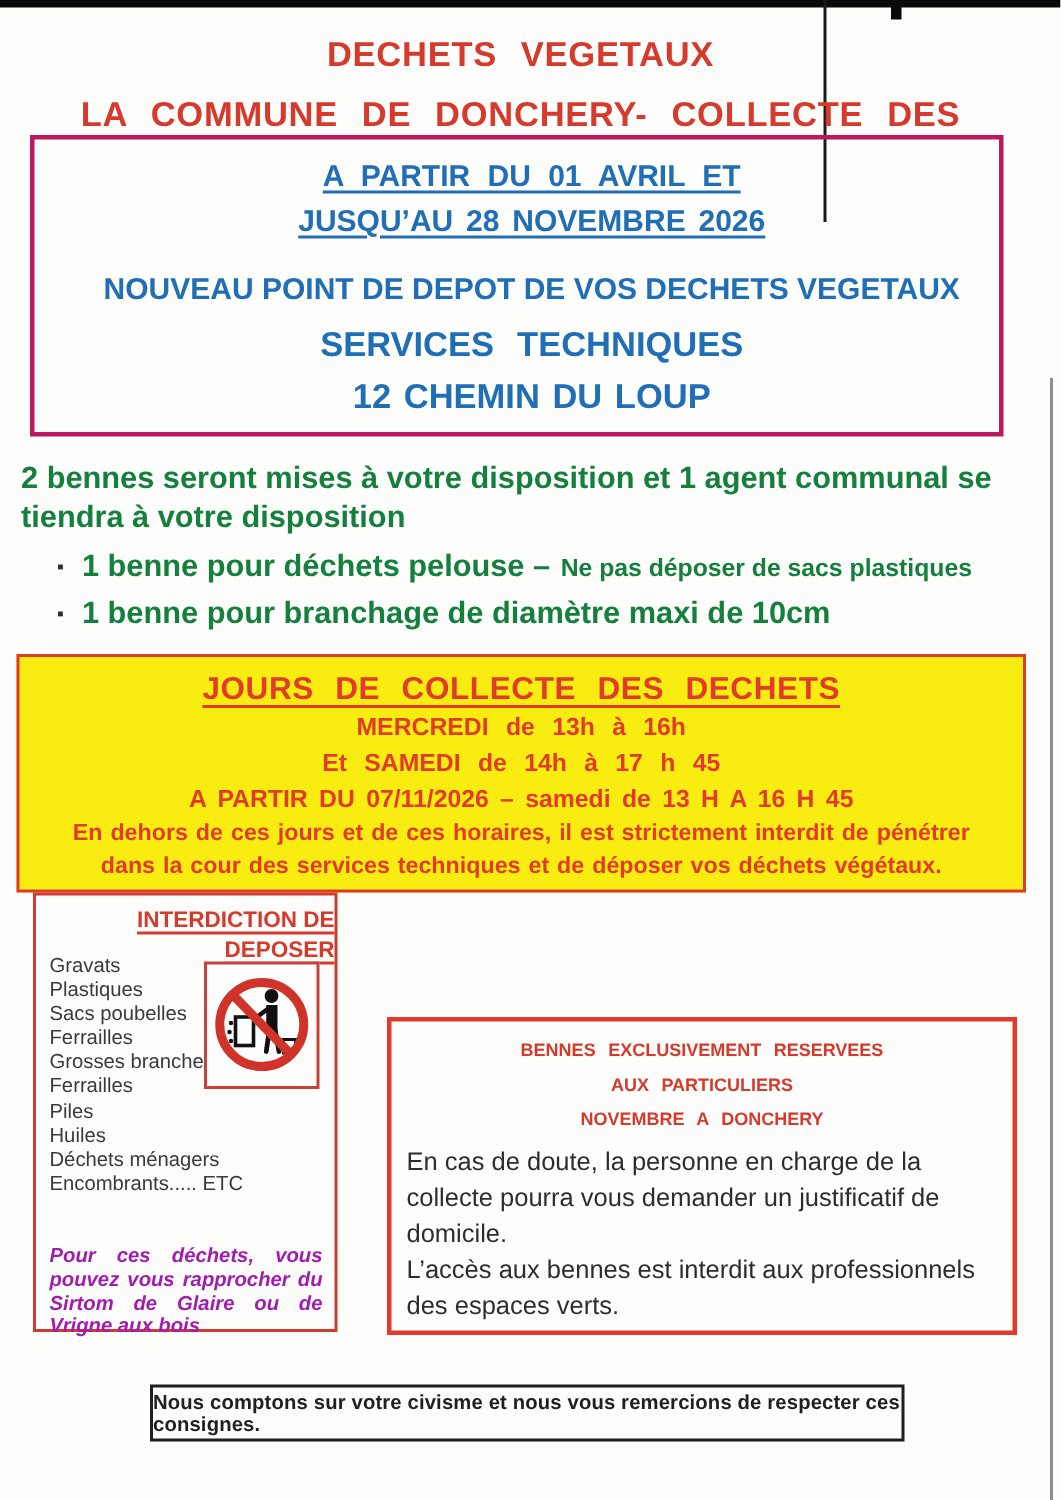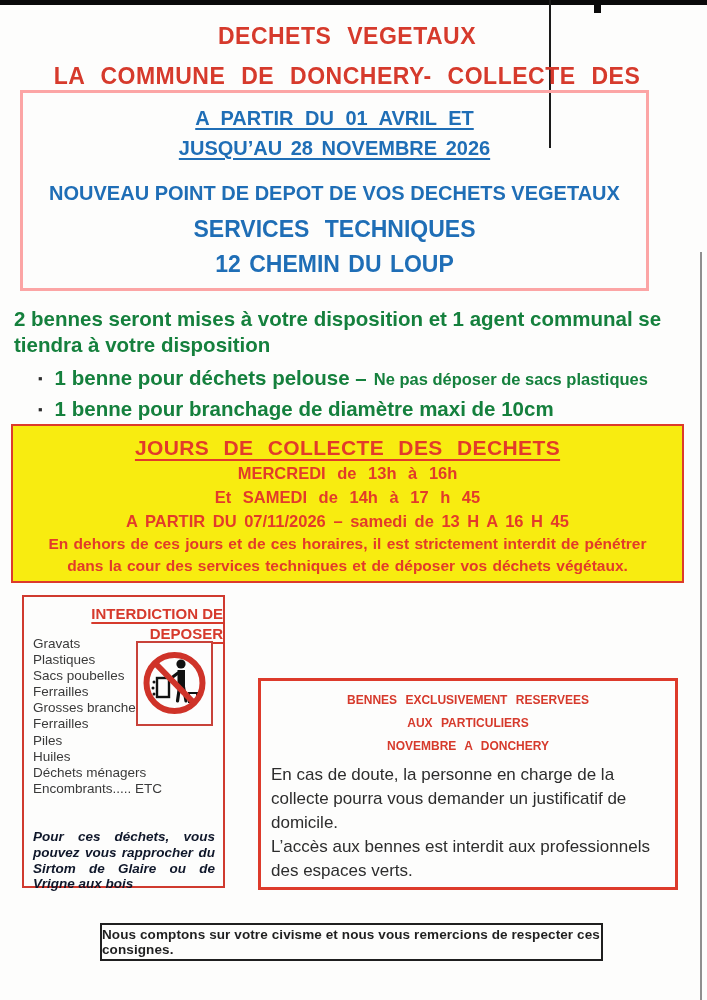--- a/index.html
+++ b/index.html
@@ -21,61 +21,61 @@
   .ink{color:#15803d;}
 
   .title{
     left:0;top:16px;width:694px;text-align:center;
     font-size:23px;font-weight:bold;letter-spacing:.5px;word-spacing:9px;
     line-height:40px;
   }
 
   .period-box{
     left:20px;top:90px;width:623px;height:195px;
-    border:3px solid #fca5a5;text-align:center;
+    border:3px solid #be185d;text-align:center;padding-left:20px;
   }
   .u{text-decoration:underline;text-underline-offset:3px;text-decoration-thickness:2px;}
   .p-l1{margin-top:10px;font-size:20px;font-weight:bold;word-spacing:6px;line-height:30px;}
   .p-l2{font-size:20px;font-weight:bold;word-spacing:3px;line-height:30px;}
   .p-l3{margin-top:16px;font-size:20px;font-weight:bold;line-height:28px;}
   .p-l4{margin-top:7px;font-size:23px;font-weight:bold;word-spacing:9px;line-height:30px;}
   .p-l5{margin-top:5px;font-size:23px;font-weight:bold;word-spacing:2px;line-height:30px;}
 
   .intro{
     left:14px;top:306px;width:676px;
     font-size:20.5px;font-weight:bold;line-height:26px;
   }
   .bullets{left:38px;top:366px;width:660px;}
   .bullet-row{display:flex;align-items:baseline;margin-bottom:7px;}
   .bullet-glyph{font-size:13px;margin-right:12px;color:#2d2d2d;position:relative;top:-2px;}
   .bullet-main{font-size:20.5px;font-weight:bold;}
   .bullet-note{font-size:16.5px;font-weight:bold;margin-left:7px;}
 
   .schedule-box{
-    left:11px;top:424px;width:669px;height:155px;
+    left:11px;top:436px;width:669px;height:155px;
     background:#f8ec10;border:2px solid #dd3b2b;
     text-align:center;color:#e23b2a;
   }
   .s-title{margin-top:9px;font-size:21px;font-weight:bold;word-spacing:8px;letter-spacing:.4px;line-height:26px;}
   .s-title span{text-decoration:underline;text-underline-offset:4px;text-decoration-thickness:2px;}
   .s-line{font-size:16.5px;font-weight:bold;word-spacing:7px;line-height:24px;}
   .s-line3{font-size:16.5px;font-weight:bold;word-spacing:3px;line-height:24px;}
   .s-warn{font-size:15.5px;font-weight:bold;line-height:22px;word-spacing:1px;}
 
   .forbidden-box{
     left:22px;top:595px;width:199px;height:289px;
     border:2px solid #d03a2f;
   }
   .f-title{margin-top:7px;text-align:right;color:#d63a2c;
     font-size:15px;font-weight:bold;line-height:20px;}
   .f-title .u{text-decoration-thickness:1.5px;}
   .f-list{position:absolute;left:9px;top:39px;width:185px;
     font-size:13.5px;line-height:16.1px;color:#3a3a3a;}
   .f-note{position:absolute;left:9px;top:232px;width:182px;
-    font-size:13.5px;font-weight:bold;font-style:italic;color:#0f172a;
+    font-size:13.5px;font-weight:bold;font-style:italic;color:#a21caf;
     line-height:15.8px;text-align:justify;}
   .f-icon{position:absolute;left:112px;top:44px;width:77px;height:85px;
     background:#fdfdfd;border:2px solid #c8423a;box-sizing:border-box;}
   .f-icon svg{display:block;margin:3px auto 0;}
 
   .reserved-box{
     left:258px;top:678px;width:414px;height:206px;
     border:3px solid #dd3b2b;
   }
   .r-title{margin-top:8px;text-align:center;color:#d63a2c;

